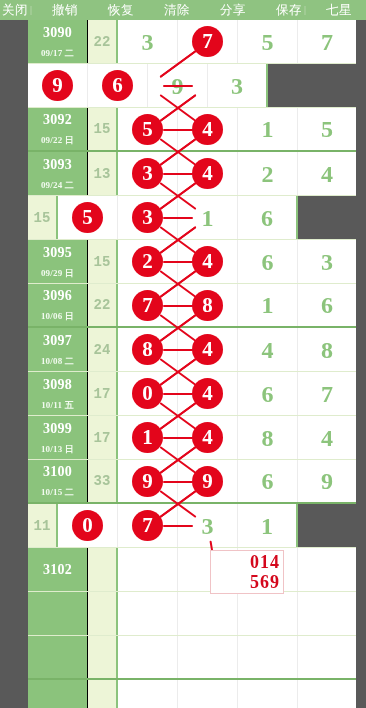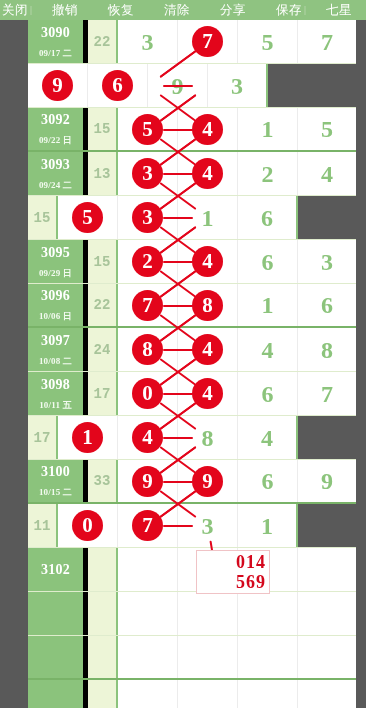--- a/index.html
+++ b/index.html
@@ -48,21 +48,21 @@
   }
   .row.grp{border-bottom:2px solid #79b368;text-align:center;}
 
   
   .c-issue{
     width:60px;flex:0 0 60px;
     background:#8bc37c;
     display:flex;flex-direction:column;
     align-items:center;justify-content:center;
     box-sizing:border-box;
-    border-right:5px solid #000000;
+    border-right:1px solid #000000;
   }
   .issue-no{
     color:#ffffff;font-size:14px;font-weight:bold;
     line-height:15px;letter-spacing:.3px;
   }
   .issue-date{
     color:#f2faef;font-size:9px;font-weight:bold;
     line-height:12px;margin-top:7px;letter-spacing:.2px;
   }
   .c-sum{
@@ -314,20 +314,24 @@
         <div class="c-dig">
           <div class="ball">0</div>
         </div>
         <div class="c-dig">
           <div class="ball">4</div>
         </div>
         <div class="c-dig">6</div>
         <div class="c-dig last">7</div>
       </div>
       <div class="row">
+        <div class="c-issue">
+          <div class="issue-no">3099</div>
+          <div class="issue-date">10/13 日</div>
+        </div>
         <div class="c-sum">17</div>
         <div class="c-dig">
           <div class="ball">1</div>
         </div>
         <div class="c-dig">
           <div class="ball">4</div>
         </div>
         <div class="c-dig">8</div>
         <div class="c-dig last">4</div>
       </div>
@@ -357,21 +361,21 @@
         <div class="c-dig">3</div>
         <div class="c-dig last">1</div>
       </div>
       <div class="row">
         <div class="c-issue">
           <div class="issue-no">3102</div>
         </div>
         <div class="c-sum"></div>
         <div class="c-dig"></div>
         <div class="c-dig">
-          <div class="pred" style="left: 18px; top: 2px; padding-left: 39px;">
+          <div class="pred" style="left: 32px; top: 2px; padding-left: 39px;">
             <div>014</div>
             <div>569</div>
           </div>
         </div>
         <div class="c-dig"></div>
         <div class="c-dig last"></div>
       </div>
       <div class="row">
         <div class="c-issue">
           <div class="issue-no"></div>

